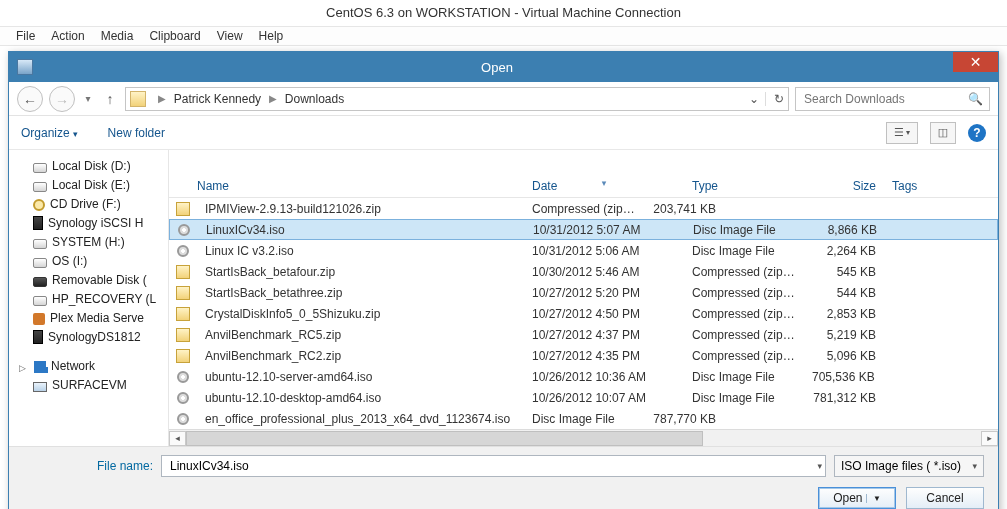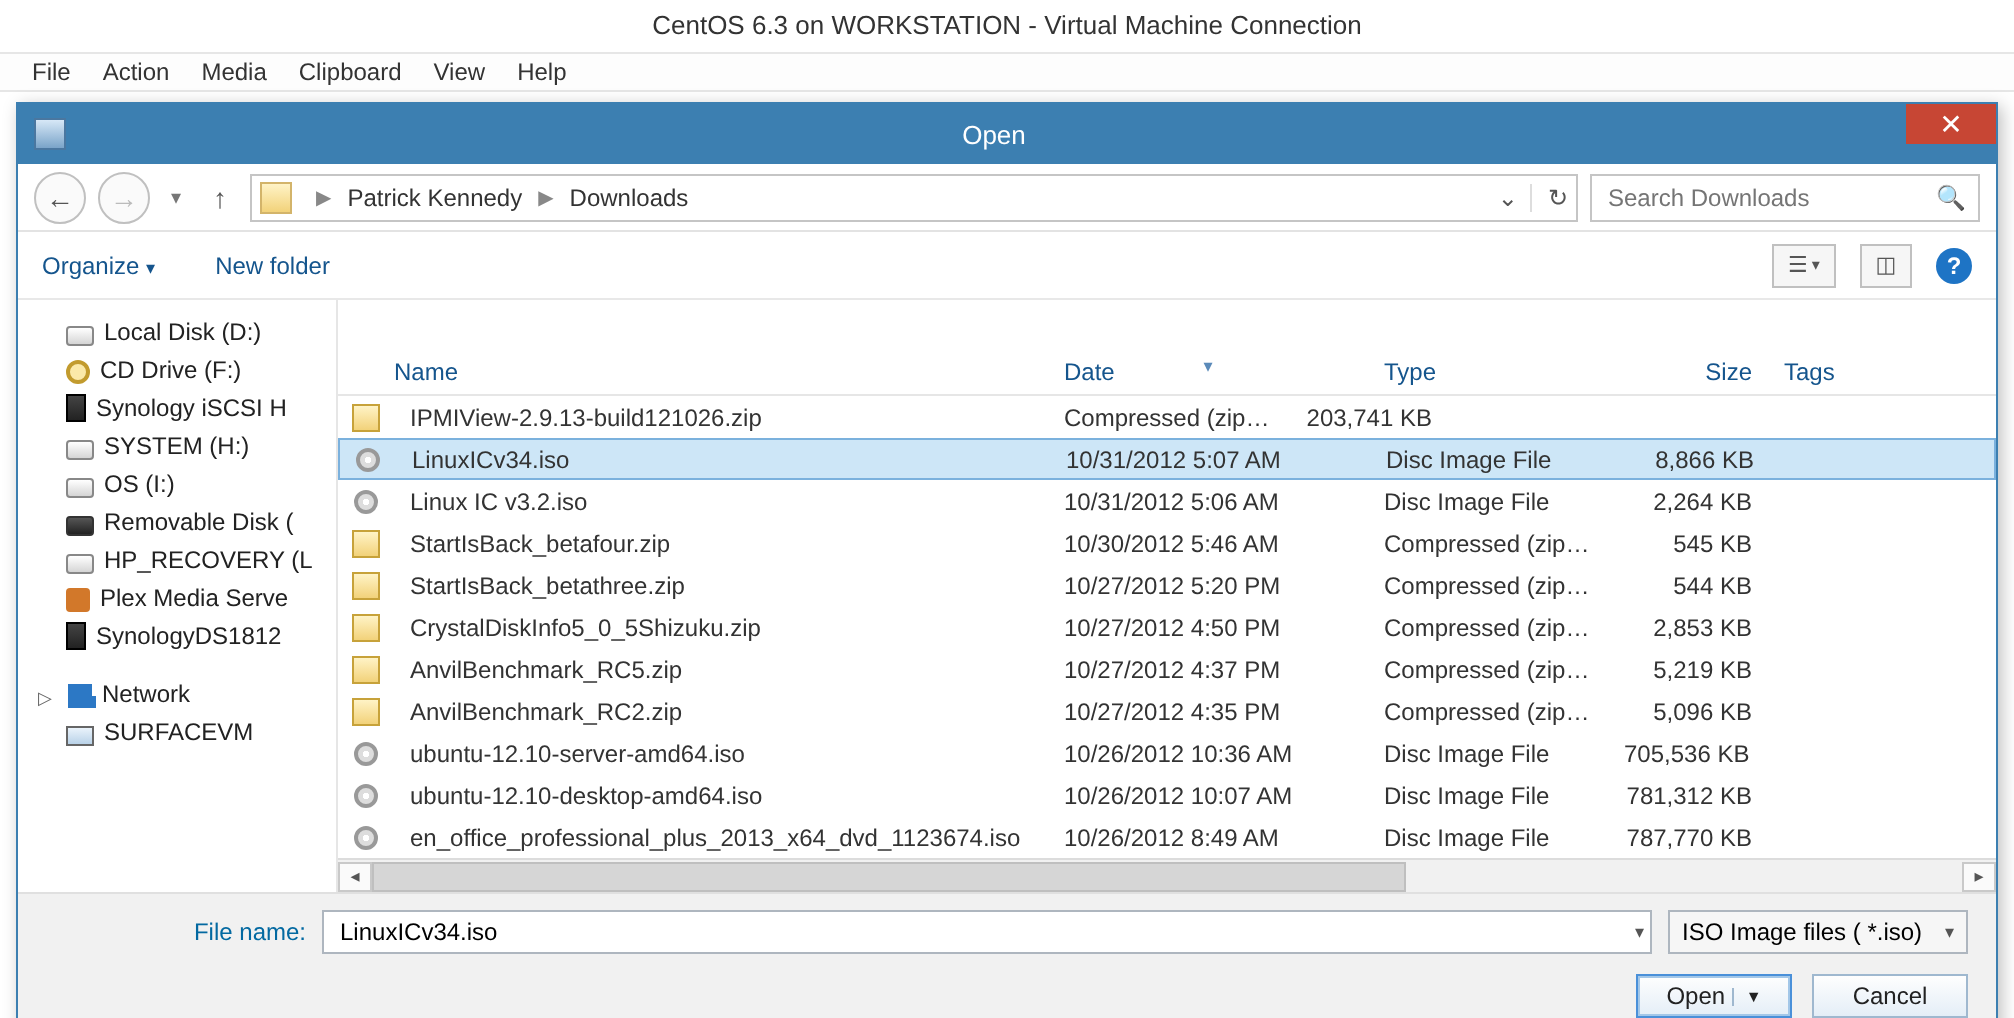--- a/index.html
+++ b/index.html
@@ -258,20 +258,24 @@
           </div>
         </div>
 
         <div class="content">
           <div class="tree" id="tree">
               <div class="tree-item">
                 <span class="drive-icon"></span>
                 <span>Local Disk (D:)</span>
               </div>
               <div class="tree-item">
+                <span class="drive-icon"></span>
+                <span>Local Disk (E:)</span>
+              </div>
+              <div class="tree-item">
                 <span class="cd-icon"></span>
                 <span>CD Drive (F:)</span>
               </div>
               <div class="tree-item">
                 <span class="nas-icon"></span>
                 <span>Synology iSCSI H</span>
               </div>
               <div class="tree-item">
                 <span class="drive-icon"></span>
                 <span>SYSTEM (H:)</span>
@@ -404,21 +408,20 @@
                   <div class="cell" style="flex:0 0 327px">ubuntu-12.10-desktop-amd64.iso</div>
                   <div class="cell" style="flex:0 0 160px">10/26/2012 10:07 AM</div>
                   <div class="cell" style="flex:0 0 120px">Disc Image File</div>
                   <div class="cell" style="flex:0 0 80px;text-align:right">781,312 KB</div>
                 </div>
                 <div class="row">
                   <div class="f-icon">
                     <div class="iso-i"></div>
                   </div>
                   <div class="cell" style="flex:0 0 327px">en_office_professional_plus_2013_x64_dvd_1123674.iso</div>
-                  <div class="cell" style="flex:0 0 160px">10/26/2012 8:49 AM</div>
                   <div class="cell" style="flex:0 0 120px">Disc Image File</div>
                   <div class="cell" style="flex:0 0 80px;text-align:right">787,770 KB</div>
                 </div>
               </div>
             <div class="hscroll">
               <div class="hs-btn">◂</div>
               <div class="hs-track">
                   <div class="hs-thumb"></div>
                 </div>
               <div class="hs-btn">▸</div>

